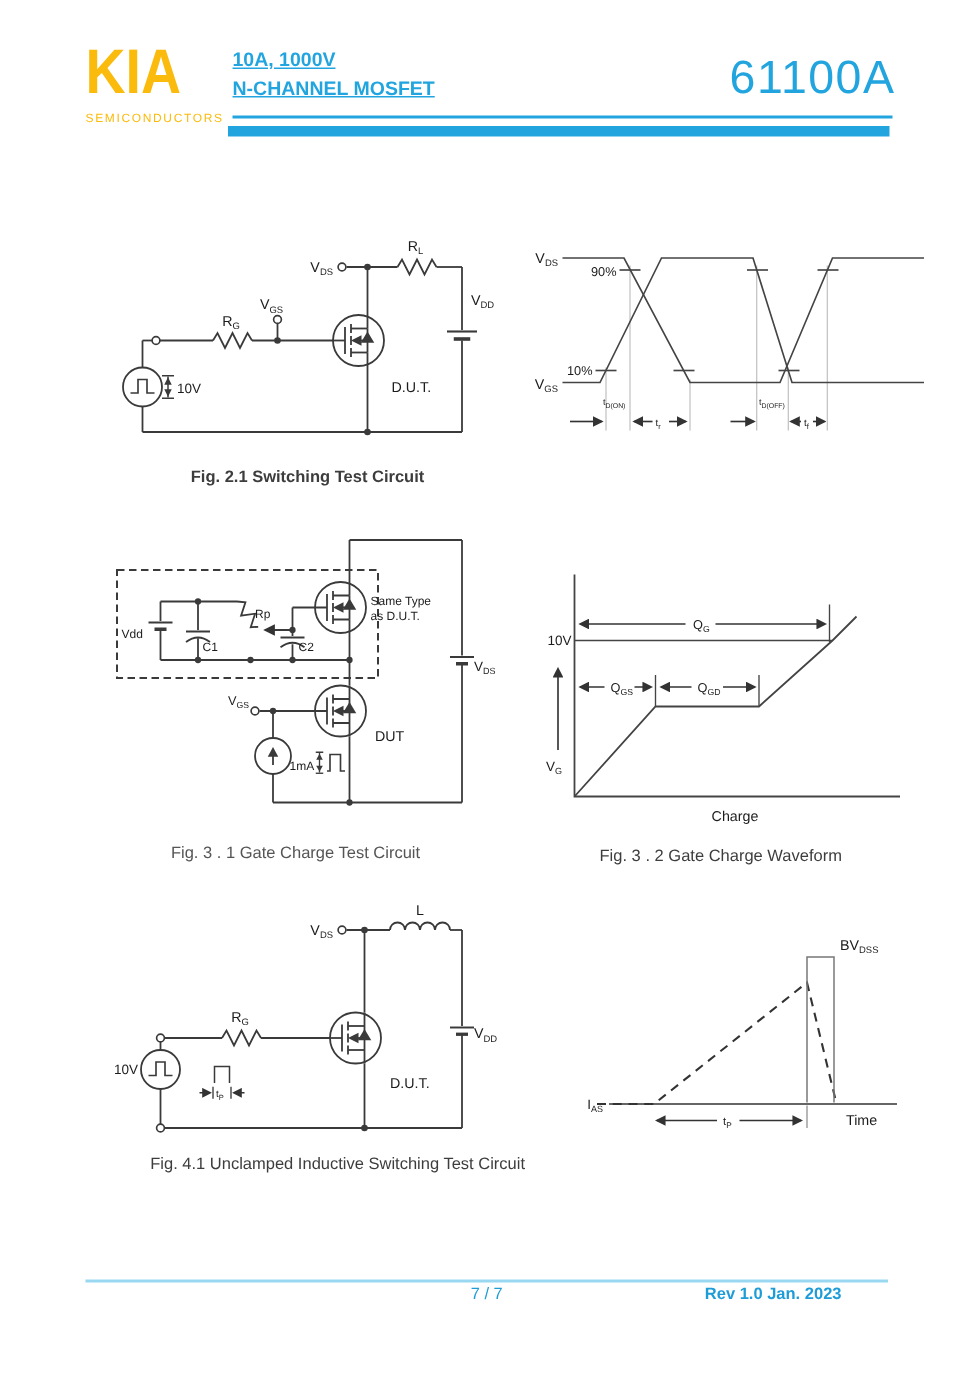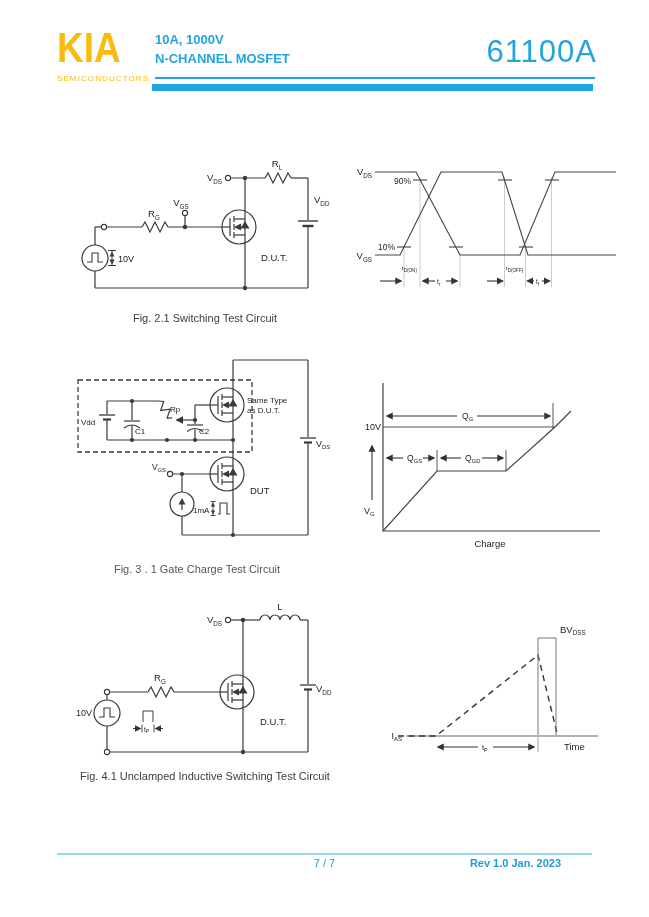--- a/index.html
+++ b/index.html
@@ -2,21 +2,21 @@
 <html><head>
 <meta charset="utf-8">
 <style>
   html,body{margin:0;padding:0;}
   body{width:649px;height:917px;position:relative;background:#fff;
        font-family:"Liberation Sans",sans-serif;overflow:hidden;}
   
   .logo{position:absolute;left:57px;top:27px;color:#FBBB0D;}
   .logo-main{font-size:42px;font-weight:bold;line-height:1;transform:scaleX(.88);transform-origin:left;}
   .logo-sub{font-size:8px;font-weight:normal;letter-spacing:1.1px;margin-top:5px;}
-  .hmid{position:absolute;left:155px;top:31px;color:#22A5DF;font-weight:bold;font-size:13px;line-height:1.45;}
+  .hmid{position:absolute;left:155px;top:31px;color:#22A5DF;font-weight:bold;font-size:13px;line-height:1.45;text-decoration:underline;}
   .part{position:absolute;right:52px;top:34px;color:#22A5DF;font-size:31px;letter-spacing:1px;}
   .rule-thin{position:absolute;left:155px;top:77px;width:440px;height:2px;background:#22A5DF;}
   .rule-thick{position:absolute;left:152px;top:84px;width:441px;height:7px;background:#22A5DF;}
   
   .fig{position:absolute;}
   .fig svg{display:block;}
   .cap{text-align:center;font-size:11px;color:#3d3d3d;position:relative;}
   .lbl{fill:#1c1c1c;}
   
   .footer-line{position:absolute;left:57px;top:853px;width:535px;height:2px;background:#9AD7F1;}
@@ -99,21 +99,21 @@
     <circle cx="125" cy="77" r="2.2" fill="#3a3a3a"></circle>
     <circle cx="185" cy="138" r="2.2" fill="#3a3a3a"></circle>
     <text class="lbl" font-size="9.5" text-anchor="end" x="162" y="31"><tspan>V</tspan><tspan dy="2.5" font-size="6.3">DS</tspan></text>
     <text class="lbl" font-size="9.5" text-anchor="middle" x="121" y="56"><tspan>V</tspan><tspan dy="2.5" font-size="6.3">GS</tspan></text>
     <text class="lbl" font-size="9.5" text-anchor="middle" x="94" y="67"><tspan>R</tspan><tspan dy="2.5" font-size="6.3">G</tspan></text>
     <text class="lbl" font-size="9.5" text-anchor="middle" x="217" y="17"><tspan>R</tspan><tspan dy="2.5" font-size="6.3">L</tspan></text>
     <text class="lbl" font-size="9.5" x="254" y="53"><tspan>V</tspan><tspan dy="2.5" font-size="6.3">DD</tspan></text>
     <text class="lbl" font-size="9" x="58" y="112">10V</text>
     <text class="lbl" font-size="9.5" x="201" y="111">D.U.T.</text>
   </svg>
-  <div class="cap" style="margin-top:12px;">Fig. 2.1 Switching Test Circuit</div>
+  <div class="cap" style="margin-top:12px;font-weight:bold;">Fig. 2.1 Switching Test Circuit</div>
 </div>
 
 <div class="fig" style="left:352px;top:157px;width:270px;">
   <svg width="270" height="135" viewBox="0 0 270 135">
     <g stroke="#aaa" stroke-width="0.6">
       <line x1="52" y1="88" x2="52" y2="130"></line>
       <line x1="68" y1="20" x2="68" y2="130"></line>
       <line x1="108" y1="96" x2="108" y2="130"></line>
       <line x1="152.5" y1="20" x2="152.5" y2="130"></line>
       <line x1="173.5" y1="88" x2="173.5" y2="130"></line>
@@ -242,20 +242,21 @@
       <line x1="122" y1="90" x2="143" y2="90" marker-end="url(#ah)"></line>
       <line x1="12" y1="132" x2="12" y2="78" marker-end="url(#ah)"></line>
     </g>
     <text class="lbl" font-size="9" text-anchor="end" x="21" y="62">10V</text>
     <text class="lbl" font-size="8.5" x="102" y="51"><tspan>Q</tspan><tspan dy="2.2" font-size="5.8">G</tspan></text>
     <text class="lbl" font-size="8.5" x="47" y="93"><tspan>Q</tspan><tspan dy="2.2" font-size="5.8">GS</tspan></text>
     <text class="lbl" font-size="8.5" x="105" y="93"><tspan>Q</tspan><tspan dy="2.2" font-size="5.8">GD</tspan></text>
     <text class="lbl" font-size="9" x="4" y="146"><tspan>V</tspan><tspan dy="2.3" font-size="6">G</tspan></text>
     <text class="lbl" font-size="9.5" text-anchor="middle" x="130" y="179">Charge</text>
   </svg>
+  <div class="cap" style="margin-top:12px;left:-12px;">Fig. 3 . 2 Gate Charge Waveform</div>
 </div>
 
 <div class="fig" style="left:60px;top:600px;width:290px;">
   <svg width="290" height="160" viewBox="0 0 290 160">
     <g stroke="#3a3a3a" stroke-width="1.2" fill="none">
       <line x1="171" y1="20" x2="200" y2="20"></line>
       <path d="M200,20 a5,5 0 0 1 10,0 a5,5 0 0 1 10,0 a5,5 0 0 1 10,0 a5,5 0 0 1 10,0"></path>
       <line x1="240" y1="20" x2="248" y2="20"></line>
       <line x1="248" y1="20" x2="248" y2="84"></line>
       <line x1="240" y1="85" x2="256" y2="85" stroke-width="1.3"></line>
@@ -286,21 +287,21 @@
     <circle cx="183" cy="20" r="2.2" fill="#3a3a3a"></circle>
     <circle cx="183" cy="152" r="2.2" fill="#3a3a3a"></circle>
     <text class="lbl" font-size="9.5" text-anchor="end" x="162" y="23"><tspan>V</tspan><tspan dy="2.5" font-size="6.3">DS</tspan></text>
     <text class="lbl" font-size="9.5" text-anchor="middle" x="220" y="10">L</text>
     <text class="lbl" font-size="9.5" x="256" y="92"><tspan>V</tspan><tspan dy="2.5" font-size="6.3">DD</tspan></text>
     <text class="lbl" font-size="9" text-anchor="end" x="32" y="116">10V</text>
     <text class="lbl" font-size="9.5" text-anchor="middle" x="100" y="81"><tspan>R</tspan><tspan dy="2.5" font-size="6.3">G</tspan></text>
     <text class="lbl" font-size="6.5" x="84" y="131.5"><tspan>t</tspan><tspan dy="1.8" font-size="5">P</tspan></text>
     <text class="lbl" font-size="9.5" x="200" y="125">D.U.T.</text>
   </svg>
-  <div class="cap" style="margin-top:10px;">Fig. 4.1 Unclamped Inductive Switching Test Circuit</div>
+  <div class="cap" style="margin-top:10px;text-align:right;">Fig. 4.1 Unclamped Inductive Switching Test Circuit</div>
 </div>
 
 <div class="fig" style="left:358px;top:603px;width:270px;">
   <svg width="270" height="160" viewBox="0 0 270 160">
     <line x1="48" y1="133" x2="240" y2="133" stroke="#666" stroke-width="1.2"></line>
     <polyline points="40,133 78,133 180,52 199,130" fill="none" stroke="#333" stroke-width="1.4" stroke-dasharray="6,4.5"></polyline>
     <polyline points="180,132 180,35 198,35 198,132" fill="none" stroke="#777" stroke-width="1"></polyline>
     <line x1="180" y1="134" x2="180" y2="149" stroke="#888" stroke-width="0.8"></line>
     <g stroke="#333" stroke-width="1.1">
       <line x1="80" y1="144" x2="120" y2="144" marker-start="url(#ah)"></line>

